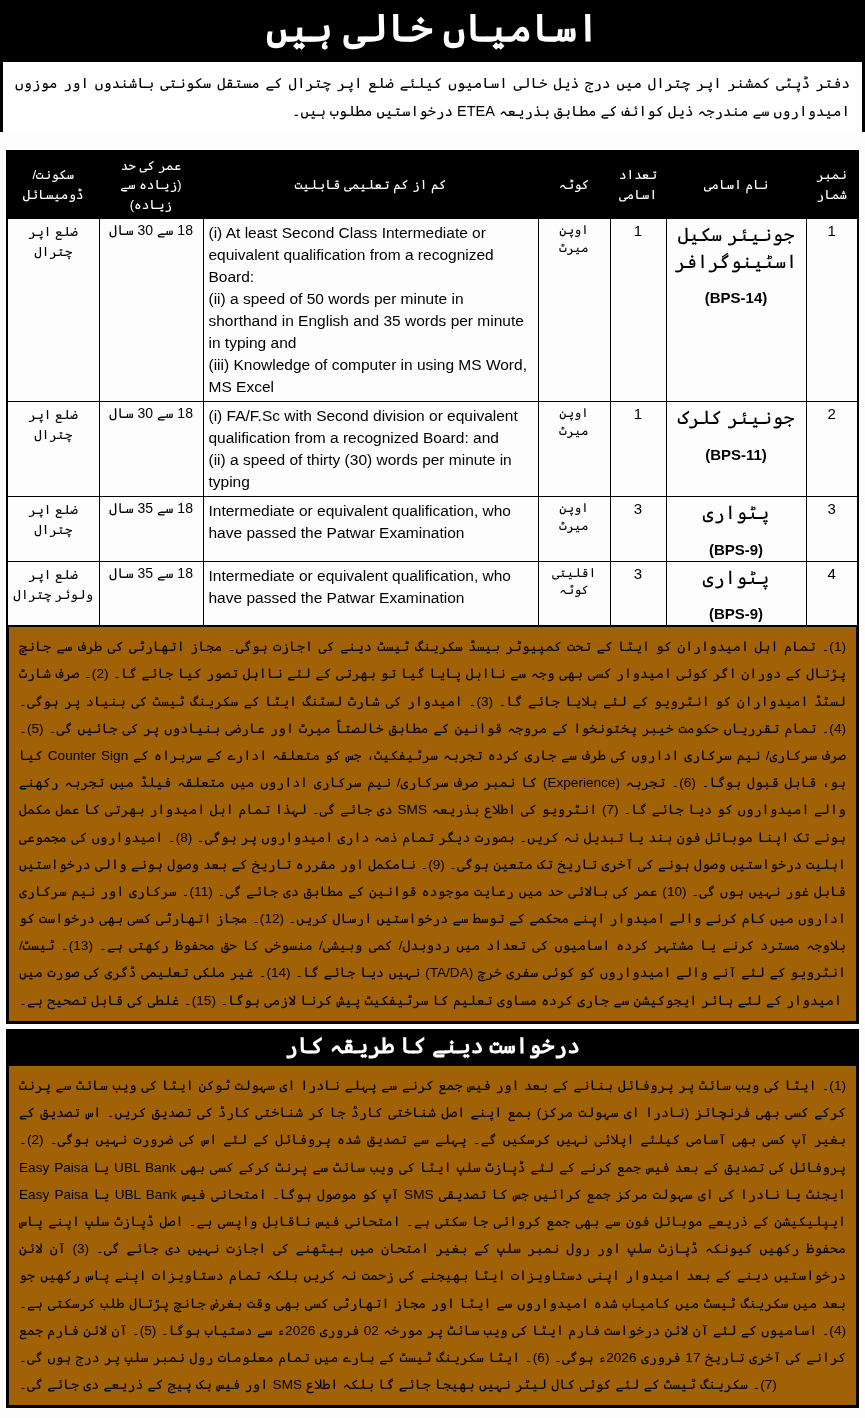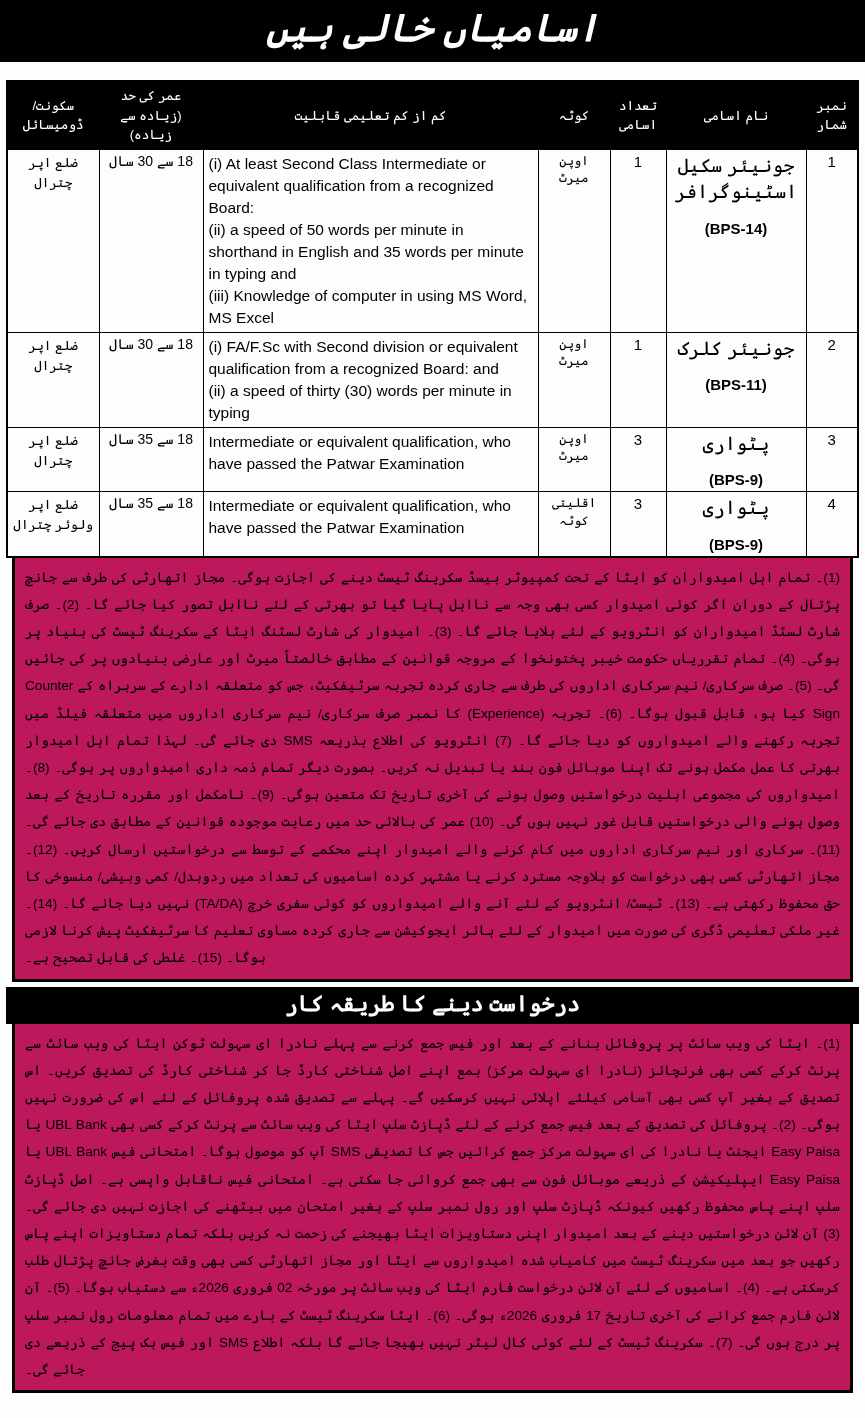--- a/index.html
+++ b/index.html
@@ -29,21 +29,20 @@
     justify-content: center;
     border-bottom: 2px solid #000;
   }
   .title-banner .title-text {
     font-size: 38px;
     font-weight: bold;
     letter-spacing: 1px;
     direction: rtl;
     line-height: 1;
     padding-bottom: 4px;
-    font-style: italic;
   }
 
   
   .intro-wrap {
     border-left: 3px solid #000;
     border-right: 3px solid #000;
     background: #ffffff;
     padding: 7px 12px 6px 12px;
   }
   .intro-text {
@@ -159,43 +158,46 @@
     padding: 5px 0 8px 0;
     margin: 5px 6px 0 6px;
     line-height: 1.1;
   }
 
   
   .section-body {
     border-left: 3px solid #000;
     border-right: 3px solid #000;
     border-bottom: 3px solid #000;
-    margin: 0 12px;
+    margin: 0 6px;
     padding: 6px 10px 7px 10px;
-    background: #be185d;
+    background: #a16207;
   }
   .urdu-para {
     direction: rtl;
     text-align: justify;
     text-align-last: left;
     font-size: 13.6px;
     line-height: 2.0;
     color: #000;
     word-spacing: 0.5px;
   }
 </style>
 </head>
 <body>
 
 <div class="page">
 
   <div class="title-banner">
     <div class="title-text">اسامیاں خالی ہیں</div>
   </div>
 
+  <div class="intro-wrap">
+    <div class="intro-text">دفتر ڈپٹی کمشنر اپر چترال میں درج ذیل خالی اسامیوں کیلئے ضلع اپر چترال کے مستقل سکونتی باشندوں اور موزوں امیدواروں سے مندرجہ ذیل کوائف کے مطابق بذریعہ ETEA درخواستیں مطلوب ہیں۔</div>
+  </div>
 
   <div class="tbl-wrap">
     <table class="jobs">
       <colgroup>
         <col class="c-dom">
           <col class="c-age">
           <col class="c-qual">
         <col class="c-quota">
           <col class="c-num">
           <col class="c-post">

